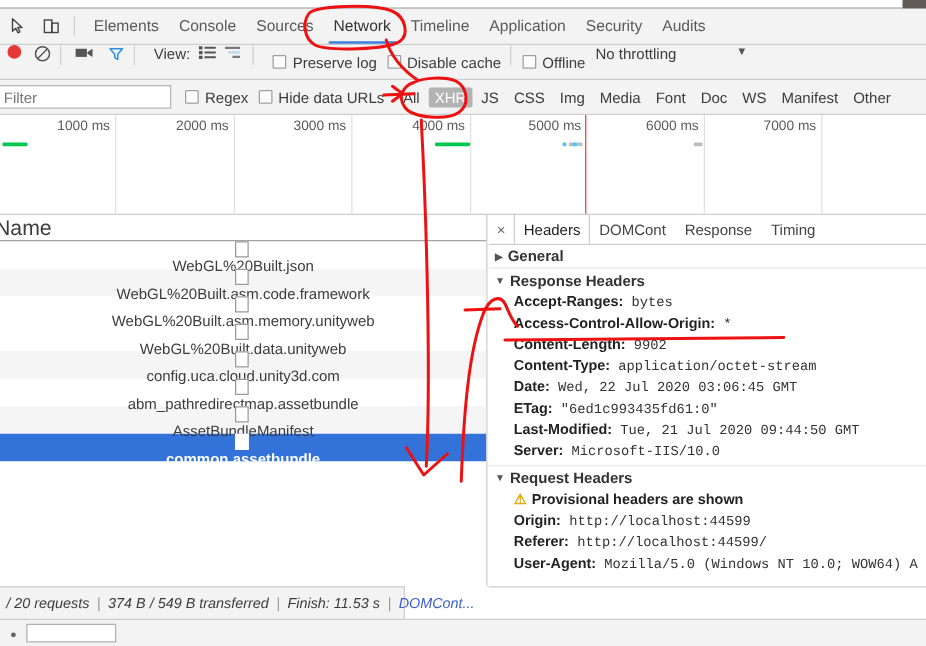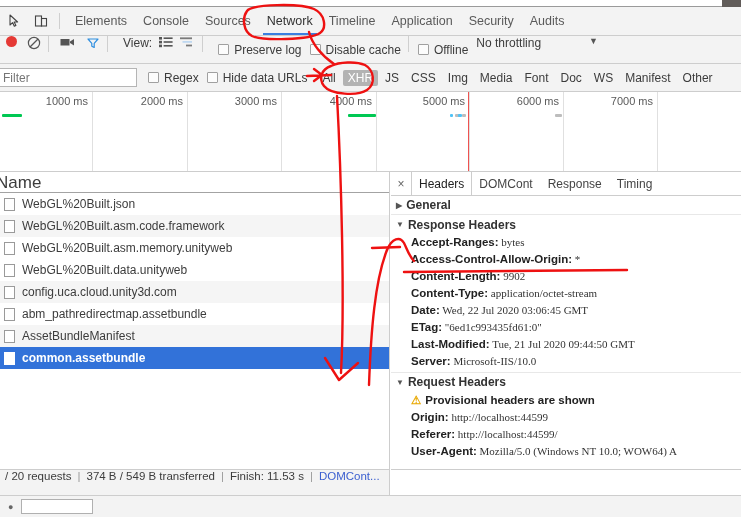--- a/index.html
+++ b/index.html
@@ -109,21 +109,21 @@
     position:absolute; left:0; top:172px; width:390px; height:297px;
     background:#fff; border-right:1px solid #cdcdcd; overflow:hidden;
   }
   .list-header {
     height:21px; line-height:21px; border-bottom:1px solid #a3a3a3;
     background:#fff; font-size:17px; color:#3c3c3c; padding-left:-2px;
   }
   .list-header span { margin-left:-4px; display:inline-block; padding-left:0; }
   .row {
     height:22px; display:flex; align-items:center;
-    font-size:12px; color:#3c3c3c; white-space:nowrap;
+    font-size:12px; color:#3c3c3c; white-space:nowrap;flex-direction:column;
   }
   .row.alt { background:#f5f5f5; }
   .row.selected { background:#3272d9; color:#fff; font-weight:bold; }
   .row .fileicon {
     width:11px; height:13px; border:1px solid #9a9a9a; background:#fff;
     margin-left:4px; margin-right:7px; flex:none;
   }
   .row.selected .fileicon { border-color:#fff; background:#fff; }
 
   
@@ -151,34 +151,35 @@
     height:19px; display:flex; align-items:center;
     font-size:12px; font-weight:bold; color:#333;
     border-bottom:1px solid #e8e8e8; padding-left:5px;
   }
   .tri { font-size:8px; margin-right:4px; color:#555; }
   .hdr-line {
     height:17px; line-height:17px; font-size:11.5px; padding-left:20px;
     white-space:nowrap; overflow:hidden;
   }
   .hdr-name { font-weight:bold; color:#222; font-family:"Liberation Sans", sans-serif; }
-  .hdr-val { color:#333; font-family:Liberation Serif, serif; font-size:11px;text-align:center; }
+  .hdr-val { color:#333; font-family:Liberation Mono, monospace; font-size:11px;text-align:center; }
   .warn-line {
     height:18px; line-height:18px; font-size:11.5px; padding-left:20px;
     font-weight:bold; color:#222; white-space:nowrap;
   }
   .warn-tri { color:#e8a800; margin-right:4px; }
 
   
   .statusbar {
-    position:absolute; left:0; top:469px; width:390px; height:26px;
+    position:absolute; left:0; top:469px; width:324px; height:26px;
     border-top:1px solid #cdcdcd; border-right:1px solid #cdcdcd;
     background:#f3f3f3;
-    display:flex; align-items:flex-start; font-size:11.5px; color:#3c3c3c;
+    display:flex; align-items:center; font-size:11.5px; color:#3c3c3c;
     white-space:nowrap;
+    font-style:italic;
   }
   .statusbar .seg { margin-left:5px; }
   .statusbar .pipe { color:#9a9a9a; margin:0 6px; }
   .statusbar .link { color:#3b5fd0; }
   .detail-foot {
     position:absolute; left:391px; top:469px; width:350px; height:26px;
     border-top:1px solid #cdcdcd; background:#fff;
   }
 
   

